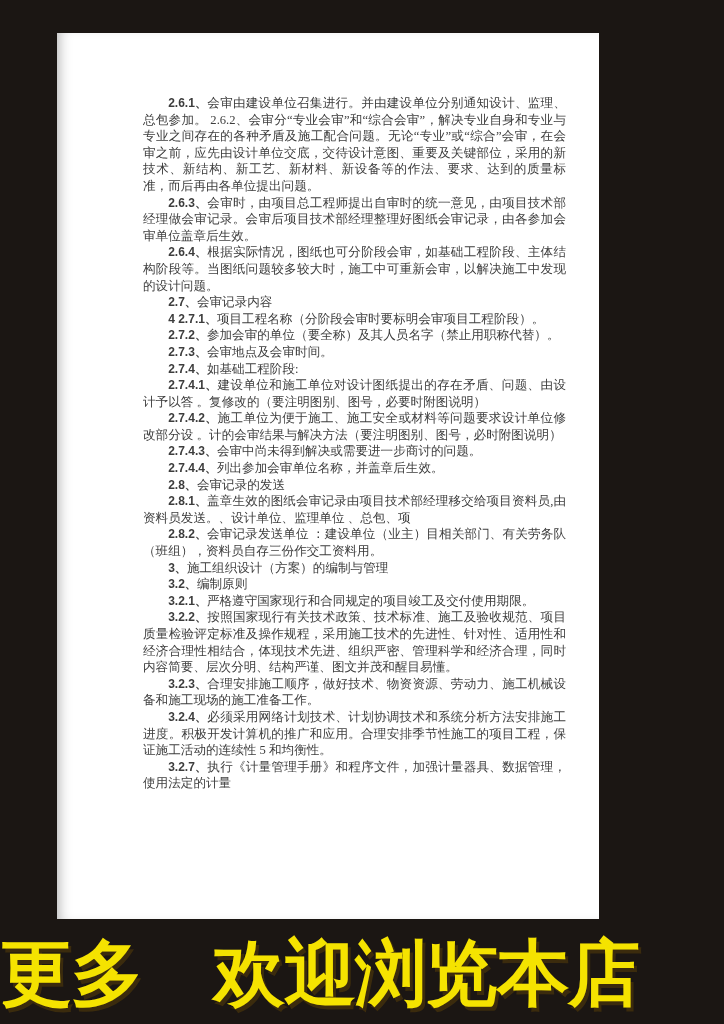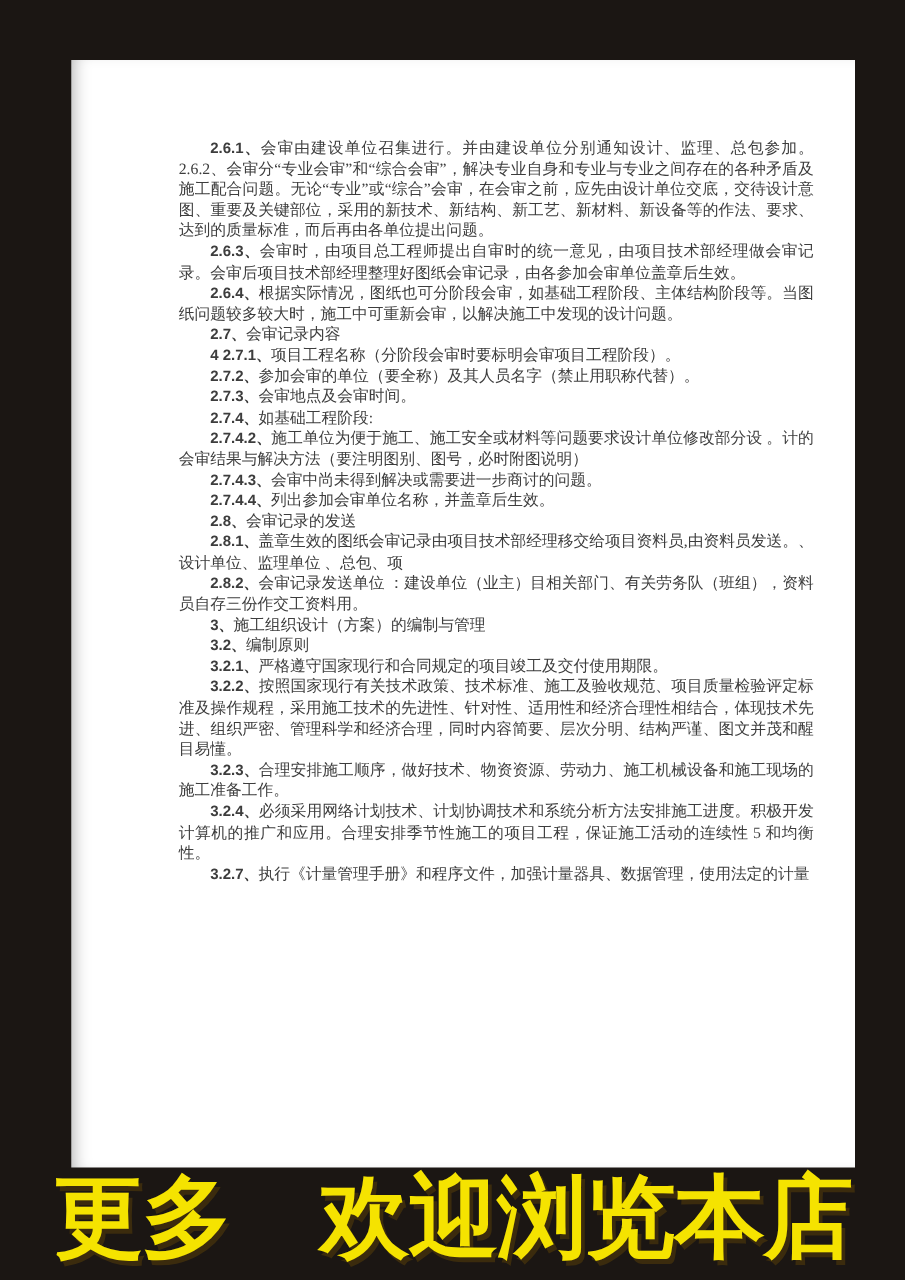--- a/index.html
+++ b/index.html
@@ -6,22 +6,22 @@
   body {
     width: 724px; height: 1024px;
     position: relative;
     overflow: hidden;
     background: var(--background, #1b1613);
     font-family: "Liberation Serif", "DejaVu Serif", serif;
   }
   .canvas { position: absolute; inset: 0; }
   .page {
     position: absolute;
-    left: 57px; top: 48px;
-    width: 627px; height: 886px;
+    left: 57px; top: 33px;
+    width: 542px; height: 886px;
     background: var(--page_white, #ffffff);
     box-shadow: inset 10px 0 14px -9px rgba(0,0,0,0.35);
   }
   .doc-body {
     position: absolute;
     top: 62px; left: 86px; right: 33px;
     color: var(--text, #3d3d3d);
     font-size: 12.6px;
     line-height: 16.6px;
     text-align: justify;
@@ -29,21 +29,21 @@
   }
   .para { margin: 0; text-indent: 2em; }
   .para .num {
     font-family: "Liberation Sans", "DejaVu Sans", sans-serif;
     font-weight: 700;
     font-size: 12px;
   }
   .banner {
     position: absolute;
     left: 0; right: 0; top: 936px;
-    text-align: center;
+    text-align: left;
     white-space: nowrap;
   }
   .banner-text {
     font-family: "DejaVu Sans", "Liberation Sans", sans-serif;
     font-weight: 900;
     font-size: 72px;
     line-height: 1.05;
     letter-spacing: -1px;
     color: var(--banner_yellow, #f5e300);
     text-shadow: 3px 4px 0 rgba(86, 62, 10, 0.55);
@@ -66,20 +66,21 @@
         <p class="para"><b class="num">2.7、</b><span>会审记录内容</span></p>
 
         <p class="para"><b class="num">4 2.7.1、</b><span>项目工程名称（分阶段会审时要标明会审项目工程阶段）。</span></p>
 
         <p class="para"><b class="num">2.7.2、</b><span>参加会审的单位（要全称）及其人员名字（禁止用职称代替）。</span></p>
 
         <p class="para"><b class="num">2.7.3、</b><span>会审地点及会审时间。</span></p>
 
         <p class="para"><b class="num">2.7.4、</b><span>如基础工程阶段:</span></p>
 
+        <p class="para"><b class="num">2.7.4.1、</b><span>建设单位和施工单位对设计图纸提出的存在矛盾、问题、由设计予以答 。复修改的（要注明图别、图号，必要时附图说明）</span></p>
 
         <p class="para"><b class="num">2.7.4.2、</b><span>施工单位为便于施工、施工安全或材料等问题要求设计单位修改部分设 。计的会审结果与解决方法（要注明图别、图号，必时附图说明）</span></p>
 
         <p class="para"><b class="num">2.7.4.3、</b><span>会审中尚未得到解决或需要进一步商讨的问题。</span></p>
 
         <p class="para"><b class="num">2.7.4.4、</b><span>列出参加会审单位名称，并盖章后生效。</span></p>
 
         <p class="para"><b class="num">2.8、</b><span>会审记录的发送</span></p>
 
         <p class="para"><b class="num">2.8.1、</b><span>盖章生效的图纸会审记录由项目技术部经理移交给项目资料员,由资料员发送。、设计单位、监理单位 、总包、项</span></p>

